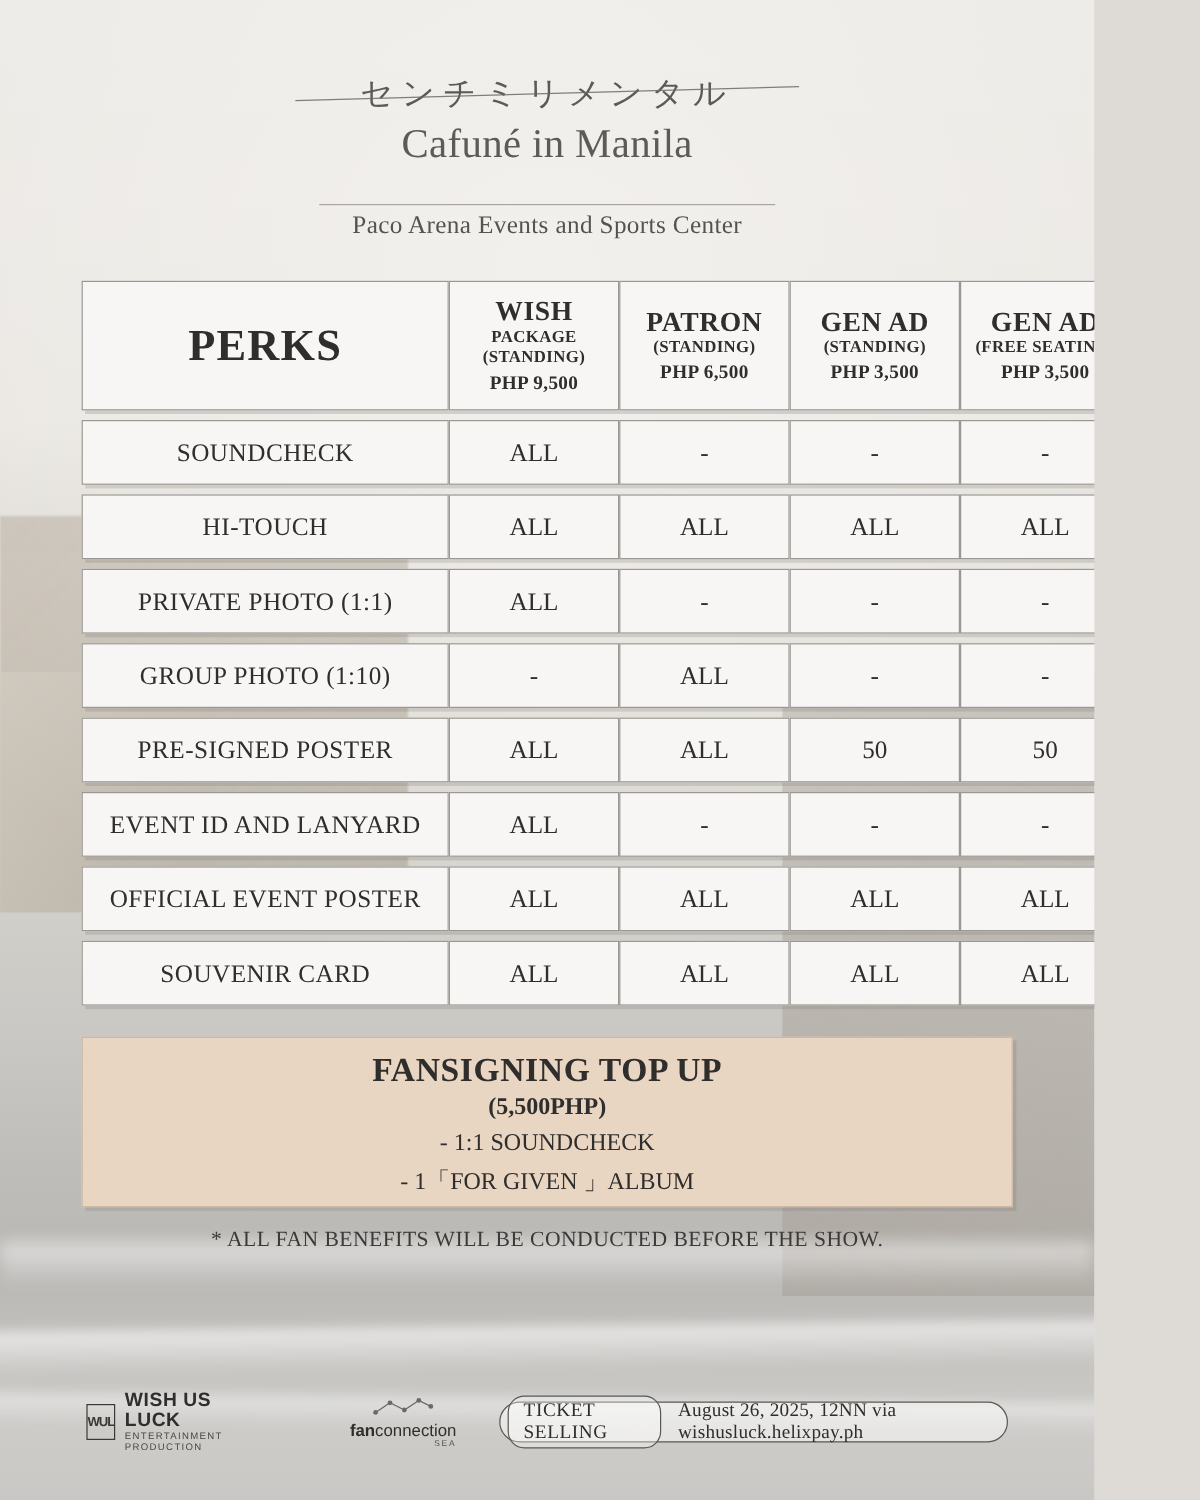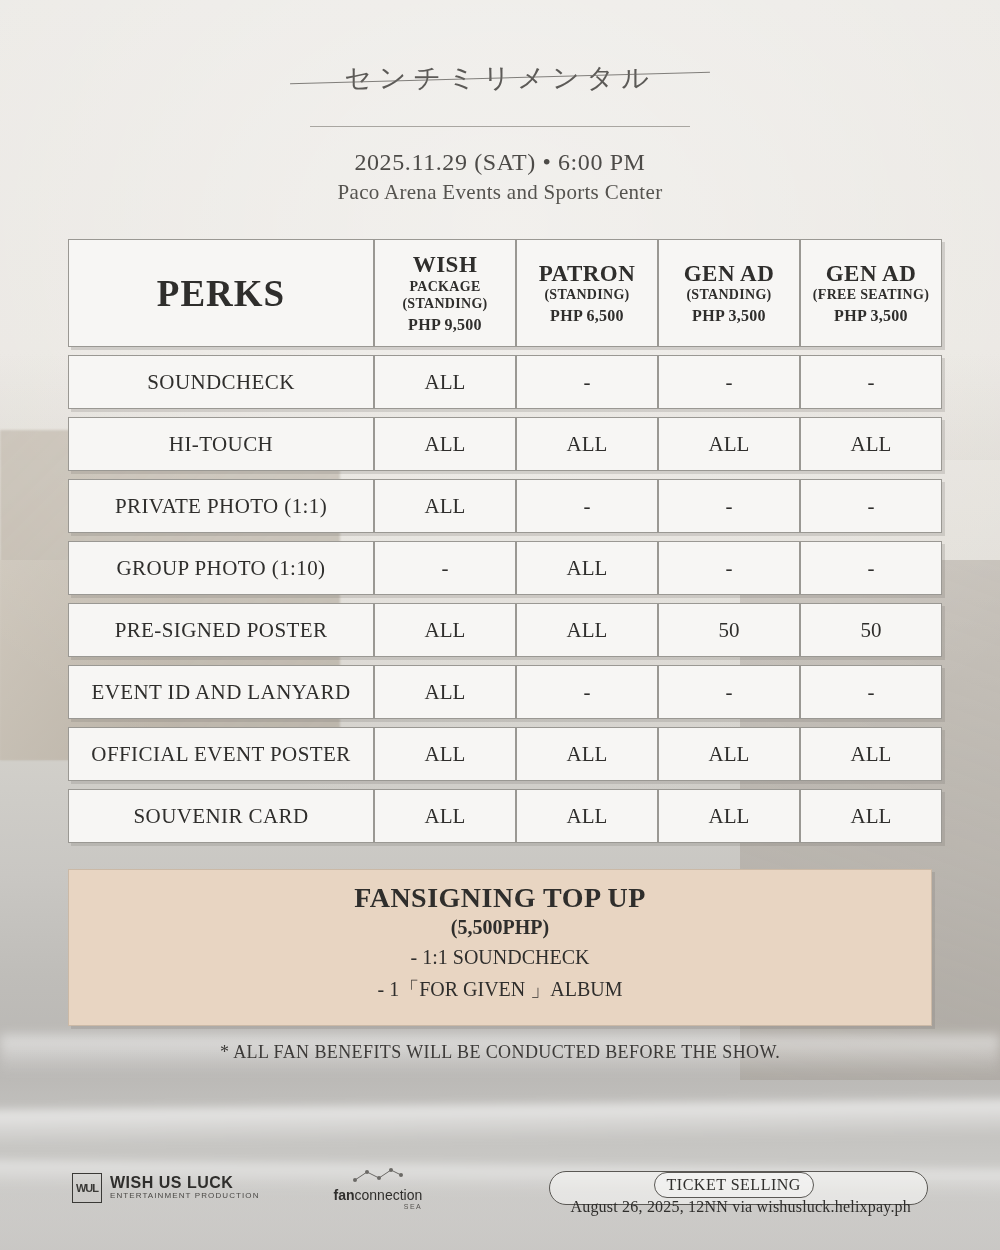--- a/index.html
+++ b/index.html
@@ -4,21 +4,21 @@
 <style>
   * { box-sizing: border-box; margin: 0; padding: 0; }
   html, body {
     width: 1000px; height: 1250px;
     font-family: "Liberation Serif", serif;
     background: #dedbd6;
     overflow: hidden;
   }
   #poster {
     position: relative;
-    width: 1000px; height: 1250px;
+    width: 912px; height: 1250px;
     overflow: hidden;
   }
   
   .bg-base {
     position: absolute; inset: 0;
     background:
       linear-gradient(180deg,
         #eceae6 0%,
         #eae7e2 28%,
         #e3e0da 45%,
@@ -192,21 +192,21 @@
     font-size: 21px;
     letter-spacing: .4px;
   }
 
   
   .topup {
     margin: 18px 68px 0;
     background: #e8d5c2;
     border: 1px solid #cbb9a6;
     box-shadow: 3px 3px 0 rgba(120,116,110,.22);
-    padding: 12px 0 22px;
+    padding: 12px 0 7px;
     text-align: center;
     color: #2f2e2c;
   }
   .topup-title { font-size: 28px; font-weight: bold; letter-spacing: .5px; }
   .topup-price { font-size: 20px; font-weight: bold; margin-top: 2px; }
   .topup-item { font-size: 20px; margin-top: 7px; }
 
   .note {
     text-align: center;
     font-size: 18px;
@@ -256,21 +256,20 @@
     font-family: "Liberation Sans", sans-serif;
   }
   .ticket {
     margin-left: auto;
     display: flex; align-items: center;
     border: 1px solid #5a5854;
     border-radius: 18px;
     background: rgba(250,249,247,.55);
     height: 34px;
     padding: 0 16px 0 6px;
-    flex-direction: column;
   }
   .ticket .pill {
     border: 1px solid #5a5854;
     border-radius: 14px;
     padding: 3px 12px;
     font-size: 16px;
     letter-spacing: .5px;
     color: #2f2e2c;
     background: rgba(255,255,255,.35);
   }
@@ -296,24 +295,24 @@
   <div class="bg-foam"></div>
   <div class="bg-vign"></div>
 
   <div class="content">
 
     <div class="jp-title">
       <span>センチミリメンタル</span>
       <span class="strike"></span>
     </div>
 
+    <div class="sub-title">Cafuné in Manila</div>
 
     <div class="divider"></div>
 
-    <div class="date-line">2025.11.29 (SAT) • 6:00 PM</div>
     <div class="venue-line">Paco Arena Events and Sports Center</div>
 
     <div class="table-wrap">
       <table class="perks">
         <colgroup>
           <col class="c0">
             <col class="cx">
             <col class="cx">
             <col class="cx">
             <col class="cx">

